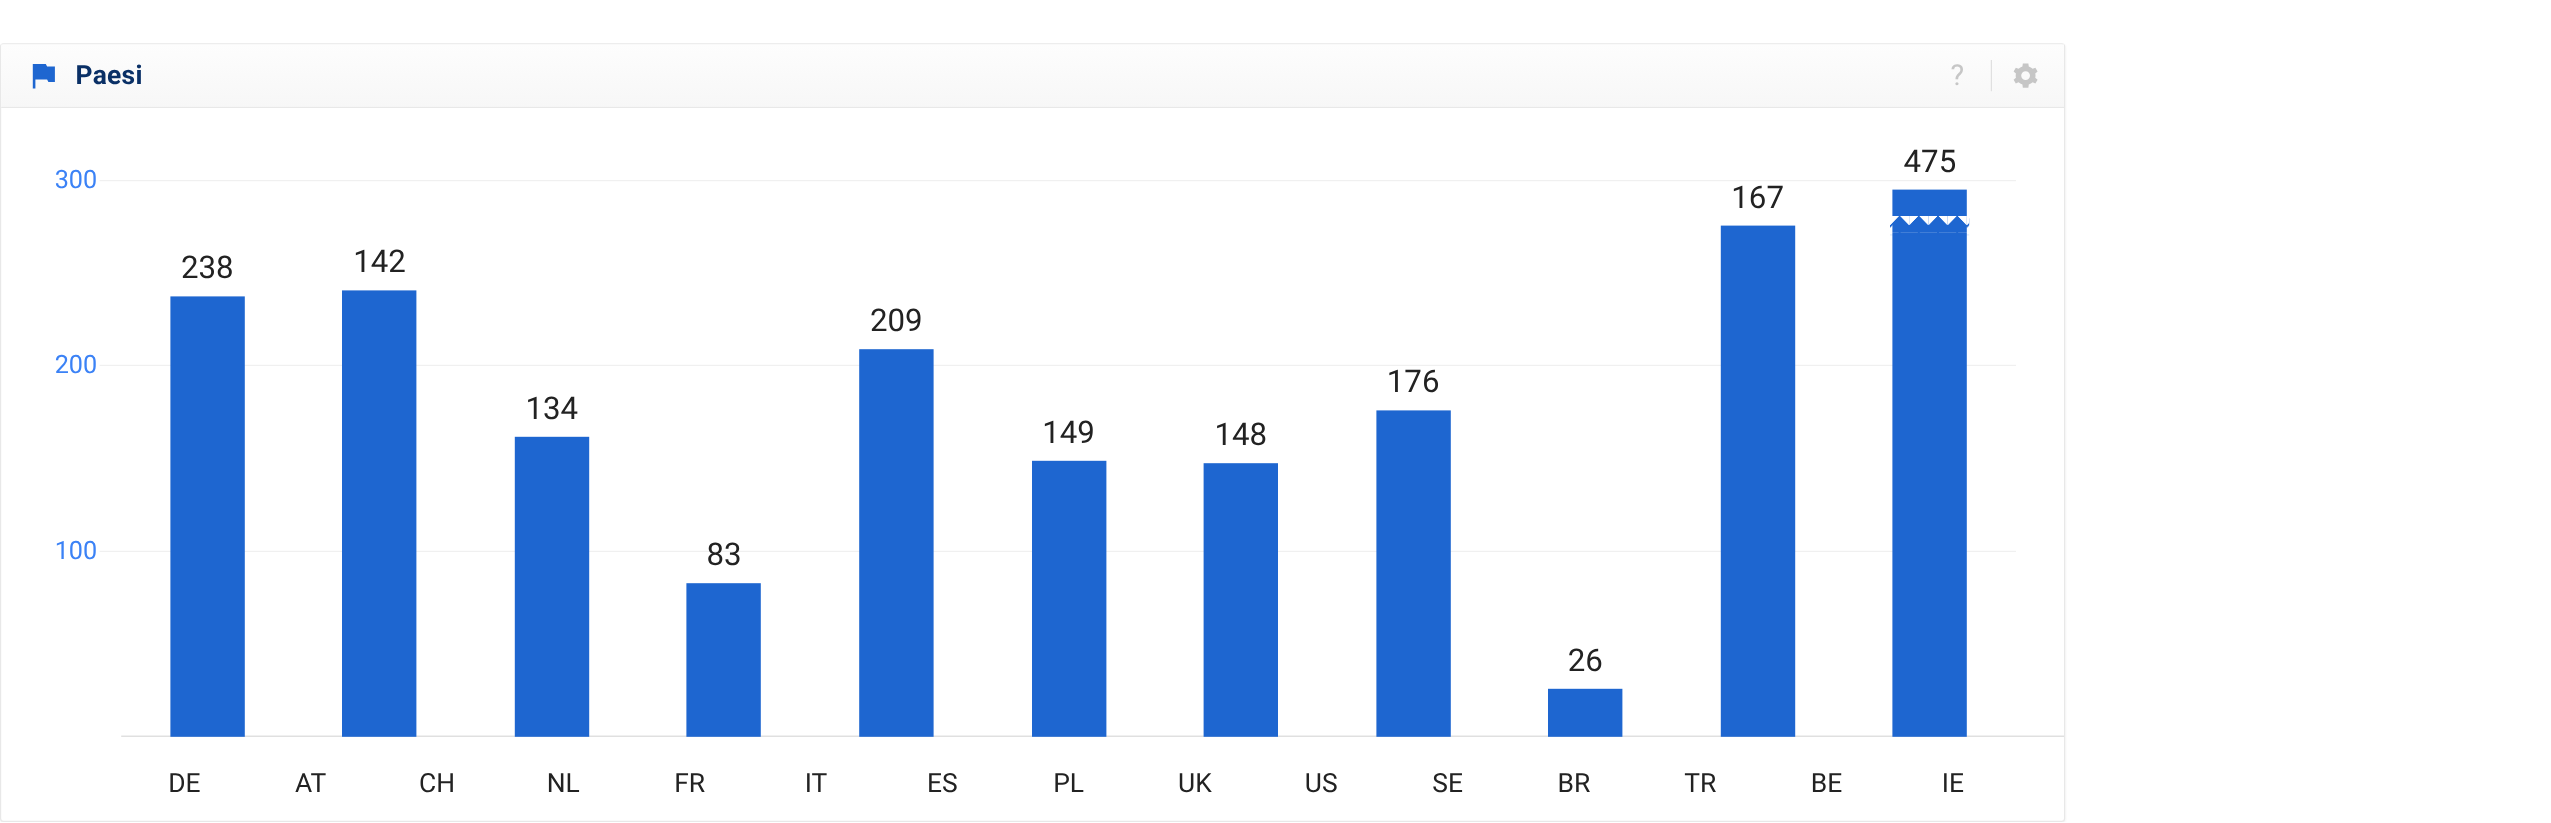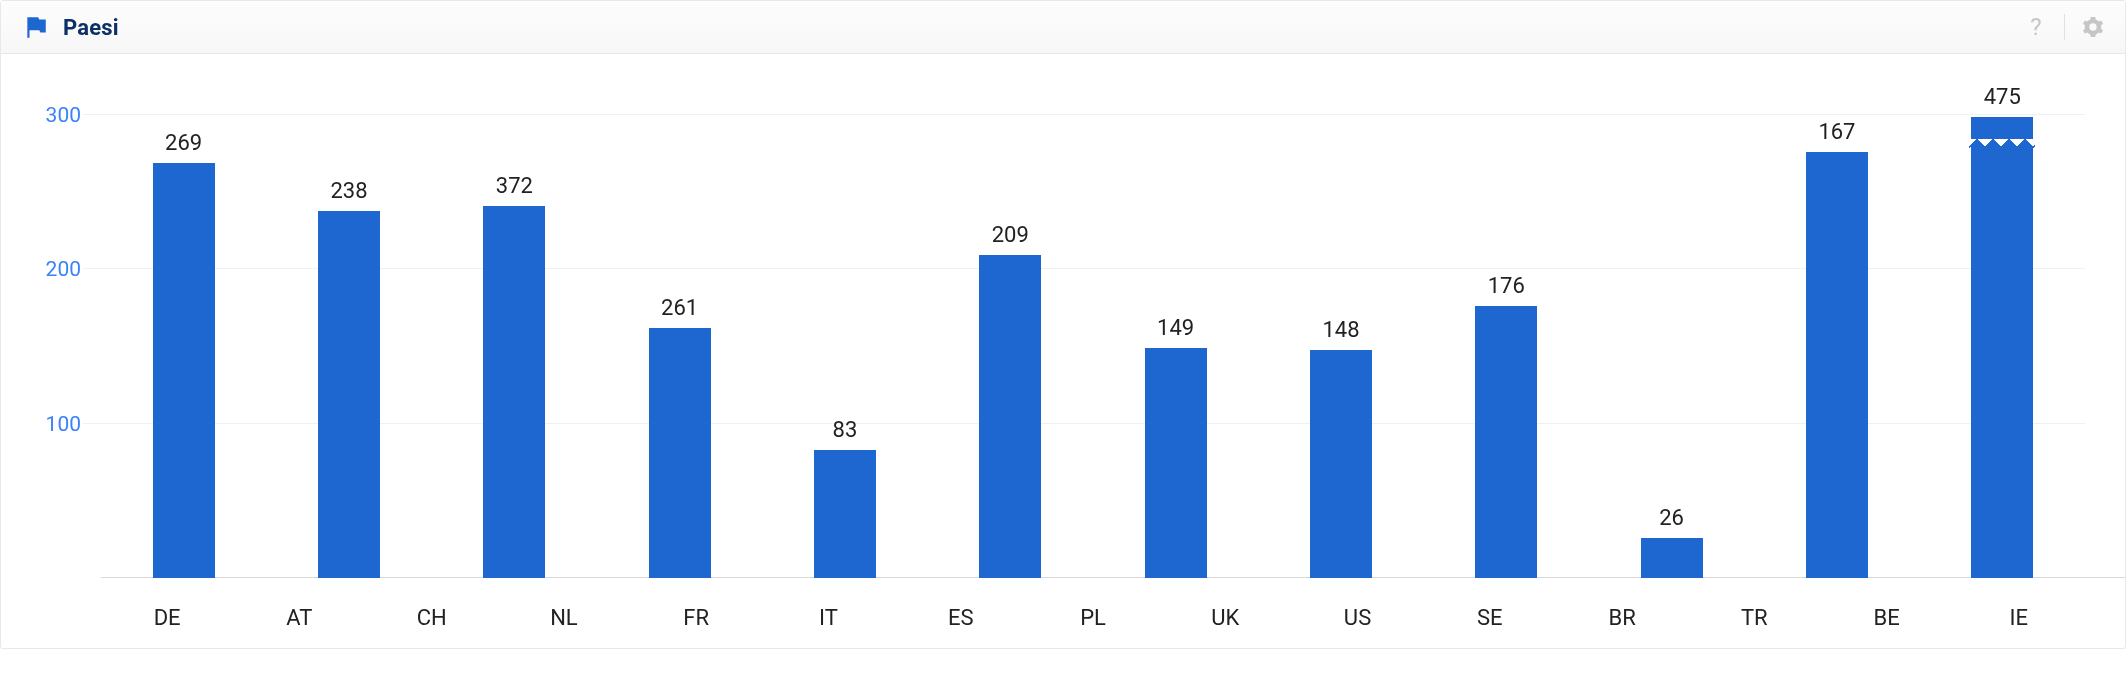--- a/index.html
+++ b/index.html
@@ -1,22 +1,23 @@
 <!DOCTYPE html>
 <html><head>
 <meta charset="utf-8">
 <style>
   html,body{margin:0;padding:0;font-family:-apple-system,BlinkMacSystemFont,"Segoe UI",Roboto,Helvetica,Arial,sans-serif;background:#fff;color:#333;}
   .widget{
-    width:2126px;
+    width:1721px;
     box-sizing:border-box;
     border:1px solid #e8e8e8;
     border-radius:3px;
     box-shadow:0 1px 2px rgba(0,0,0,0.04);
     background:#fff;
+    margin-top:36px;
   }
   .widget-header{
     height:52px;
     display:flex;
     align-items:center;
     padding:0 18px 0 22px;
     background:linear-gradient(#fdfdfd,#f7f7f7);
     border-bottom:1px solid #e8e8e8;
   }
   .widget-header .title{
@@ -81,21 +82,21 @@
   .bar-col{
     flex:1;
     display:flex;
     flex-direction:column;
     align-items:center;
     justify-content:flex-end;
     position:relative;
     height:100%;
   }
   .bar-label-top{
-    font-size:22px;
+    font-size:26px;
     color:#222;
     margin-bottom:8px;
     font-weight:400;
   }
   .bar-rect{
     width:62px;
     background:#1e66d0;
     position:relative;
   }
   .bar-rect.clipped{
@@ -156,33 +157,29 @@
       <div id="yticks">
           <div class="gridline" style="bottom: 31.25%;"></div>
           <div class="ytick" style="bottom: calc(31.25% + 0px); transform: translateY(50%);">100</div>
           <div class="gridline" style="bottom: 62.5%;"></div>
           <div class="ytick" style="bottom: calc(62.5% + 0px); transform: translateY(50%);">200</div>
           <div class="gridline" style="bottom: 93.75%;"></div>
           <div class="ytick" style="bottom: calc(93.75% + 0px); transform: translateY(50%);">300</div>
         </div>
       <div class="bars" id="bars">
           <div class="bar-col">
-            <div class="bar-label-top">269</div>
-            <div class="bar-rect" style="height: 415.269px; background: rgb(30, 102, 208);"></div>
-          </div>
-          <div class="bar-col">
             <div class="bar-label-top">238</div>
             <div class="bar-rect" style="height: 367.413px; background: rgb(30, 102, 208);"></div>
           </div>
           <div class="bar-col">
-            <div class="bar-label-top">372</div>
+            <div class="bar-label-top">142</div>
             <div class="bar-rect" style="height: 372.044px; background: rgb(30, 102, 208);"></div>
           </div>
           <div class="bar-col">
-            <div class="bar-label-top">261</div>
+            <div class="bar-label-top">134</div>
             <div class="bar-rect" style="height: 250.087px; background: rgb(30, 102, 208);"></div>
           </div>
           <div class="bar-col">
             <div class="bar-label-top">83</div>
             <div class="bar-rect" style="height: 128.131px; background: rgb(30, 102, 208);"></div>
           </div>
           <div class="bar-col">
             <div class="bar-label-top">209</div>
             <div class="bar-rect" style="height: 322.644px; background: rgb(30, 102, 208);"></div>
           </div>

